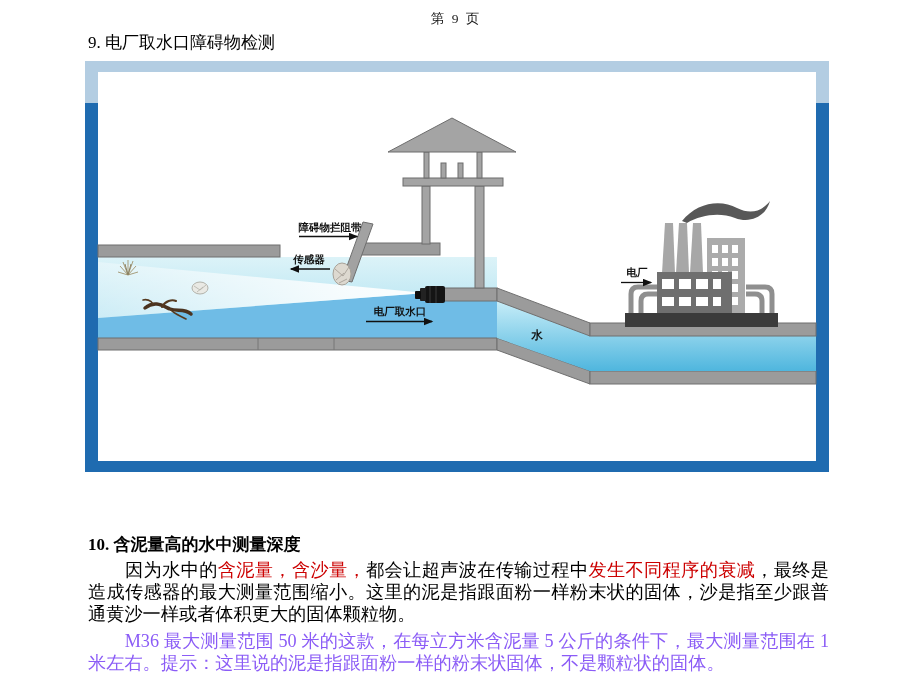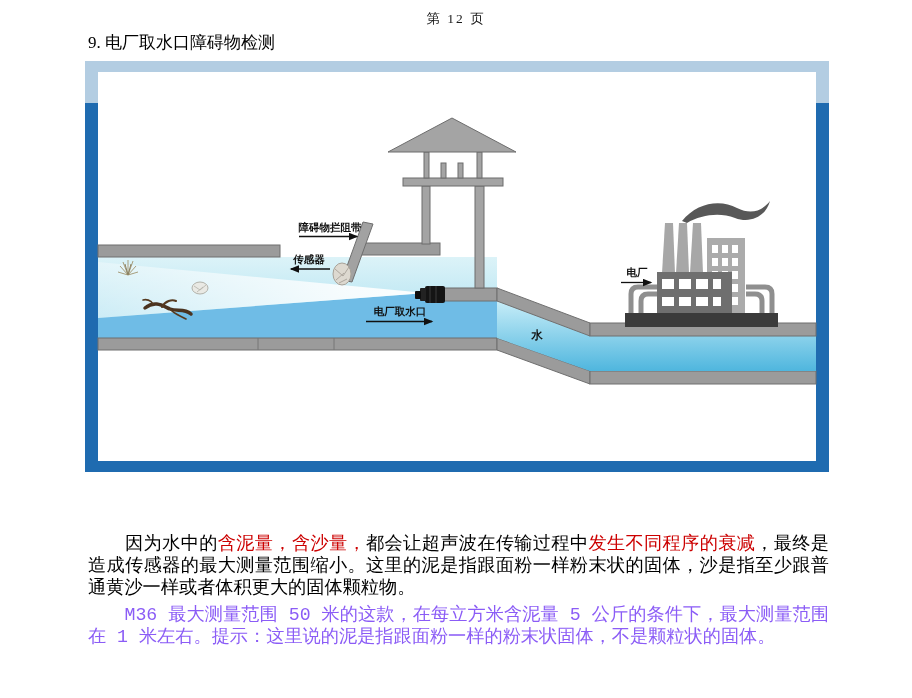--- a/index.html
+++ b/index.html
@@ -19,28 +19,28 @@
     position:absolute;left:85px;top:61px;width:848px;height:411px;text-align:right;
   }
   .figure-wrap svg{display:block;}
   .sec10{
     position:absolute;left:88px;top:533px;width:741px;
   }
   .sec10 .h10{
     font-size:17px;font-weight:bold;margin:0 0 3px 0;
   }
   .sec10 p{
-    margin:0 0 5px 0;font-size:18.2px;line-height:22px;text-align:justify;font-family:Liberation Mono, monospace;
+    margin:0 0 5px 0;font-size:18.2px;line-height:22px;text-align:justify;
   }
   .figlabel{font-family:"Liberation Sans","DejaVu Sans",sans-serif;font-weight:bold;fill:#111;}
 </style>
 </head>
 <body>
 
-<div class="page-header">第 12 页</div>
+<div class="page-header">第 9 页</div>
 
 <div class="h9">9. 电厂取水口障碍物检测</div>
 
 <div class="figure-wrap">
 <svg width="744" height="411" viewBox="0 0 744 411" xmlns="http://www.w3.org/2000/svg">
   <defs>
     <linearGradient id="waterUp" x1="0" y1="0" x2="0" y2="1">
       <stop offset="0" stop-color="#dcf3f8"></stop>
       <stop offset="1" stop-color="#a9dff0"></stop>
     </linearGradient>
@@ -185,15 +185,16 @@
 
     <text x="452" y="278" text-anchor="middle" font-size="11.5" class="figlabel" fill="#14303d">水</text>
 
     <text x="552" y="215" text-anchor="middle" font-size="10.5" class="figlabel">电厂</text>
     <line x1="536" y1="221.5" x2="566" y2="221.5" stroke="#111" stroke-width="1.3" marker-end="url(#arr)"></line>
   </g>
 </svg>
 </div>
 
 <div class="sec10">
+  <div class="h10">10. 含泥量高的水中测量深度</div>
   <p><span style="color: rgb(0, 0, 0);">　　因为水中的</span><span style="color: rgb(204, 0, 0);">含泥量，含沙量，</span><span style="color: rgb(0, 0, 0);">都会让超声波在传输过程中</span><span style="color: rgb(204, 0, 0);">发生不同程序的衰减</span><span style="color: rgb(0, 0, 0);">，最终是造成传感器的最大测量范围缩小。这里的泥是指跟面粉一样粉末状的固体，沙是指至少跟普通黄沙一样或者体积更大的固体颗粒物。</span></p>
   <p><span style="color: #8b5cf6;">　　M36 最大测量范围 50 米的这款，在每立方米含泥量 5 公斤的条件下，最大测量范围在 1 米左右。提示：这里说的泥是指跟面粉一样的粉末状固体，不是颗粒状的固体。</span></p>
 </div>
 
 </body></html>

